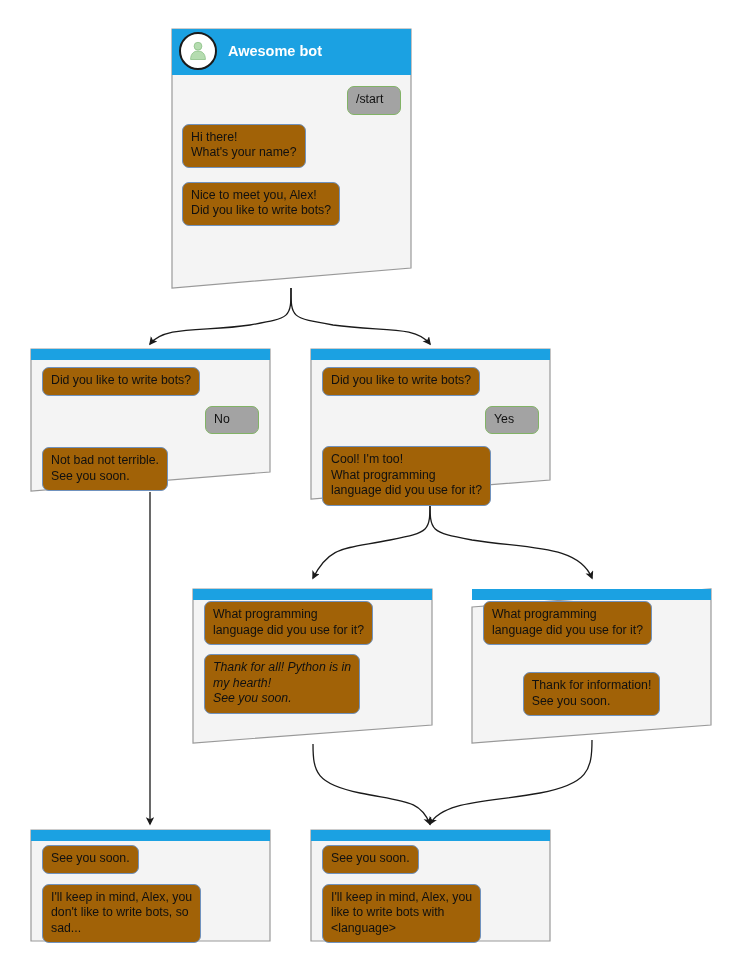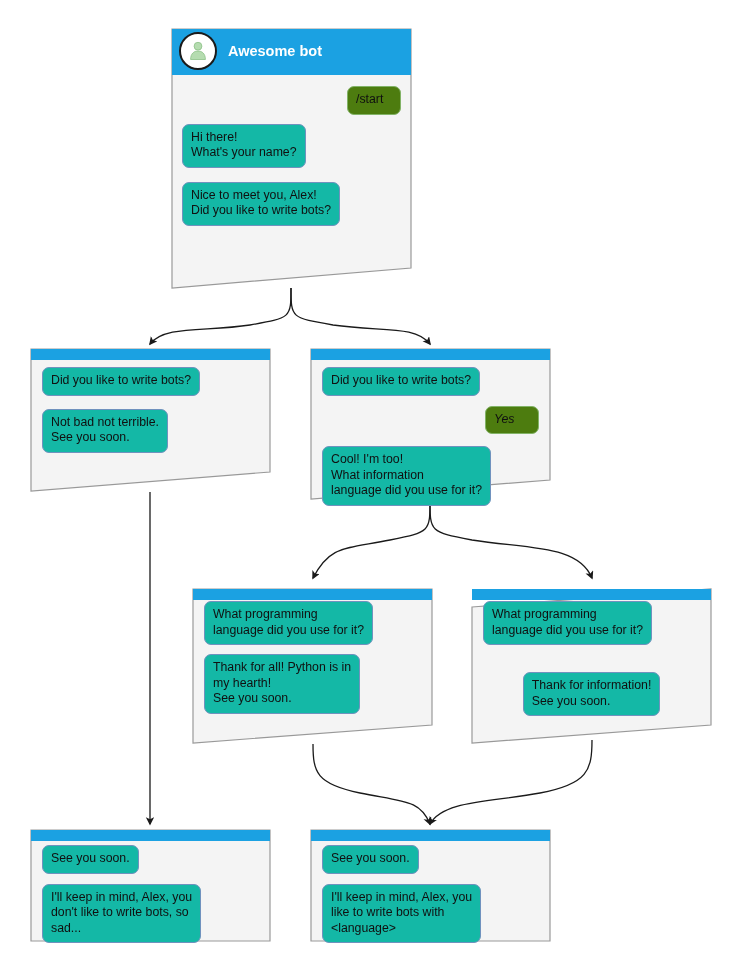--- a/index.html
+++ b/index.html
@@ -104,25 +104,25 @@
     border: 1px solid;
     padding: 5px 8px 6px 8px;
     font-size: 12.3px;
     line-height: 15.5px;
     color: #101010;
     white-space: pre-line;
     box-sizing: border-box;
     max-width: 86%;
   }
   .bubble.bot {
-    background: #14b8a6;
+    background: #a16207;
     border-color: #7092be;
   }
   .bubble.user {
-    background: #4d7c0f;
+    background: #a3a3a3;
     border-color: #82b366;
     min-width: 54px;
     text-align: left;
   }
 </style>
 </head>
 <body>
 
 <div id="canvas">
 
@@ -183,64 +183,67 @@
     <svg class="card-shape" viewBox="0 0 241 144" preserveAspectRatio="none">
       <polygon points="1,1 240,1 240,124 1,143" fill="#f4f4f4" stroke="#999999" stroke-width="1.2"></polygon>
       <polygon points="1,1 240,1 240,12 1,12" fill="#1ba1e2" stroke="none"></polygon>
     </svg>
     <div class="card-inner">
       <div class="card-header" style="height:12px;"></div>
       <div class="card-body" style="padding-top:7px;">
         <div class="msg-row left">
           <div class="bubble bot">Did you like to write bots?</div>
         </div>
+        <div class="msg-row right" style="margin-top:10px;">
+          <div class="bubble user">No</div>
+        </div>
         <div class="msg-row left" style="margin-top:13px;">
           <div class="bubble bot">Not bad not terrible.
 See you soon.</div>
         </div>
       </div>
     </div>
   </div>
 
   <div class="card" style="left:310px; top:348px; width:241px; height:152px;">
     <svg class="card-shape" viewBox="0 0 241 152" preserveAspectRatio="none">
       <polygon points="1,1 240,1 240,132 1,151" fill="#f4f4f4" stroke="#999999" stroke-width="1.2"></polygon>
       <polygon points="1,1 240,1 240,12 1,12" fill="#1ba1e2" stroke="none"></polygon>
     </svg>
     <div class="card-inner">
       <div class="card-header" style="height:12px;"></div>
       <div class="card-body" style="padding-top:7px;">
         <div class="msg-row left">
           <div class="bubble bot">Did you like to write bots?</div>
         </div>
-        <div class="msg-row right" style="margin-top:10px;font-style:italic;">
+        <div class="msg-row right" style="margin-top:10px;">
           <div class="bubble user">Yes</div>
         </div>
         <div class="msg-row left" style="margin-top:12px;">
           <div class="bubble bot">Cool! I'm too!
-What information
+What programming
 language did you use for it?</div>
         </div>
       </div>
     </div>
   </div>
 
   <div class="card" style="left:192px; top:588px; width:241px; height:156px;">
     <svg class="card-shape" viewBox="0 0 241 156" preserveAspectRatio="none">
       <polygon points="1,1 240,1 240,137 1,155" fill="#f4f4f4" stroke="#999999" stroke-width="1.2"></polygon>
       <polygon points="1,1 240,1 240,12 1,12" fill="#1ba1e2" stroke="none"></polygon>
     </svg>
     <div class="card-inner">
       <div class="card-header" style="height:12px;"></div>
       <div class="card-body" style="padding-top:1px;">
         <div class="msg-row left">
           <div class="bubble bot">What programming
 language did you use for it?</div>
         </div>
-        <div class="msg-row left" style="margin-top:0;">
+        <div class="msg-row left" style="margin-top:0;font-style:italic;">
           <div class="bubble bot">Thank for all! Python is in
 my hearth!
 See you soon.</div>
         </div>
       </div>
     </div>
   </div>
 
   <div class="card" style="left:471px; top:588px; width:241px; height:156px;">
     <svg class="card-shape" viewBox="0 0 241 156" preserveAspectRatio="none">

